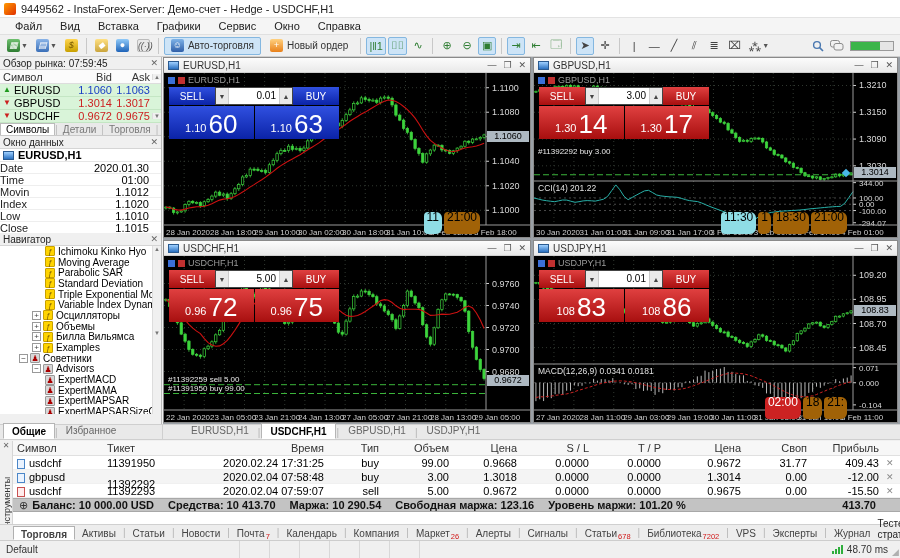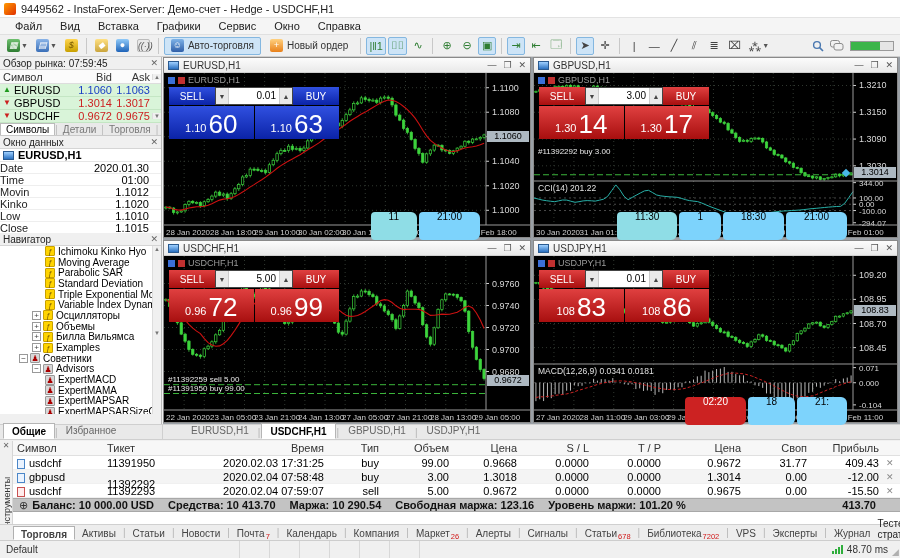--- a/index.html
+++ b/index.html
@@ -84,22 +84,22 @@
   .tp-vol .vval { flex:1; text-align:right; padding:2px 3px 0 0; font-size:10px; }
   .tp-row2 { display:flex; height:33px; margin-top:1px; gap:1px; }
   .tp-price { flex:1; color:#fff; display:flex; align-items:flex-end; justify-content:center; gap:2px; padding-bottom:2px; }
   .tp-price .pre { font-size:11px; padding-bottom:3px; }
   .tp-price .big { font-size:26px; line-height:26px; font-weight:400; }
   .acc-blue { background:linear-gradient(#3050e0,#0b23a8); }
   .acc-red { background:linear-gradient(#e04040,#a80f0f); }
   .cur-tag { position:absolute; z-index:3; width:42px; height:11px; background:#aeb9c2; color:#000; font-size:9px; text-align:center; line-height:11px; }
   .pos-label { position:absolute; z-index:3; color:#e8e8e8; font-size:8px; white-space:nowrap; }
   .flags { position:absolute; z-index:3; display:flex; gap:2px; }
-  .flag { height:28px; font-size:10px; line-height:10px; padding:0 18px; border-radius:4px 6px 6px 4px; color:#000; }
-  .flag.cyan { background:#8fdde6; } .flag.white { background:#7dd3fc; } .flag.red { background:#cc2222; color:#fff; }
+  .flag { height:22px; font-size:12px; line-height:10px; padding:0 3px; border-radius:4px 6px 6px 4px; color:#000; }
+  .flag.cyan { background:#8fdde6; } .flag.white { background:#a16207; } .flag.red { background:#cc2222; color:#fff; }
   .diamond { position:absolute; z-index:3; width:6px; height:6px; background:#49b8e8; transform:rotate(45deg); }
 
   
   .tabs-row { position:absolute; left:0; top:424px; width:900px; height:16px; background:#e9e9e9; border-top:1px solid #cfcfcf; border-bottom:1px solid #cfcfcf; display:flex; align-items:flex-end; font-size:10px; color:#666; }
   .nav-tabs { width:163px; display:flex; align-items:flex-end; height:100%; padding-left:3px; border-right:1px solid #cfcfcf; }
   .chart-tabs { display:flex; align-items:flex-end; height:100%; padding-left:20px; gap:1px; }
   .tab { padding:1px 8px; height:16px; line-height:13px; }
   .tab.active { background:#fff; border:1px solid #b5b5b5; border-bottom-color:#fff; color:#000; font-weight:bold; }
   .terminal { position:absolute; left:0; top:441px; width:900px; height:83px; background:#fff; }
   .term-strip { position:absolute; left:0; top:0; width:13px; height:99px; background:#f0f0f0; border-right:1px solid #d5d5d5; }
@@ -325,21 +325,21 @@
       </div>
       <div class="dw-row">
         <span class="dw-label">Time</span>
         <span class="dw-value">01:00</span>
       </div>
       <div class="dw-row">
         <span class="dw-label">Movin</span>
         <span class="dw-value">1.1012</span>
       </div>
       <div class="dw-row">
-        <span class="dw-label">Kinko</span>
+        <span class="dw-label">Index</span>
         <span class="dw-value">1.1020</span>
       </div>
       <div class="dw-row">
         <span class="dw-label">Low</span>
         <span class="dw-value">1.1010</span>
       </div>
       <div class="dw-row">
         <span class="dw-label">Close</span>
         <span class="dw-value">1.1015</span>
       </div>
@@ -1197,21 +1197,21 @@
             </div>
             <div class="tp-buy acc-red">BUY</div>
           </div>
           <div class="tp-row2">
             <div class="tp-price acc-red">
               <span class="pre">0.96</span>
               <span class="big">72</span>
             </div>
             <div class="tp-price acc-red">
               <span class="pre">0.96</span>
-              <span class="big">99</span>
+              <span class="big">75</span>
             </div>
           </div>
         </div>
         <div class="cur-tag" style="left: 323px; top: 118.8px;">0.9672</div>
       </div>
     </div>
     <div class="chart-window" style="left: 370px; top: 183px; width: 365px; height: 183px;">
       <div class="cw-title">
         <i class="cw-ic"></i>
         <span>USDJPY,H1</span>
@@ -1542,21 +1542,21 @@
               <span class="big">83</span>
             </div>
             <div class="tp-price acc-red">
               <span class="pre">108</span>
               <span class="big">86</span>
             </div>
           </div>
         </div>
         <div class="cur-tag" style="left: 320px; top: 49.4643px;">108.83</div>
         <div class="flags" style="right: 50px; top: 141px;">
-          <span class="flag red">02:20</span>
+          <span class="flag red">02:00</span>
           <span class="flag white">18</span>
           <span class="flag white">21:</span>
         </div>
       </div>
     </div>
   </div>
 
 <div class="tabs-row">
   <div class="nav-tabs" id="nav-tabs">
       <span class="tab active">Общие</span>
@@ -1589,21 +1589,21 @@
         <span class="tt-cell r" style="width: 68px;">Цена</span>
         <span class="tt-cell r" style="width: 72px;">S / L</span>
         <span class="tt-cell r" style="width: 72px;">T / P</span>
         <span class="tt-cell r" style="width: 80px;">Цена</span>
         <span class="tt-cell r" style="width: 66px;">Своп</span>
         <span class="tt-cell r" style="width: 72px;">Прибыль</span>
       </div>
       <div class="tt-row">
         <span class="tt-cell" style="width: 90px;"><i class="doc-ic"></i>usdchf</span>
         <span class="tt-cell" style="width: 95px;">11391950</span>
-        <span class="tt-cell r" style="width: 130px;">2020.02.03 17:31:25</span>
+        <span class="tt-cell r" style="width: 130px;">2020.02.24 17:31:25</span>
         <span class="tt-cell r" style="width: 55px;">buy</span>
         <span class="tt-cell r" style="width: 70px;">99.00</span>
         <span class="tt-cell r" style="width: 68px;">0.9668</span>
         <span class="tt-cell r" style="width: 72px;">0.0000</span>
         <span class="tt-cell r" style="width: 72px;">0.0000</span>
         <span class="tt-cell r" style="width: 80px;">0.9672</span>
         <span class="tt-cell r" style="width: 66px;">31.77</span>
         <span class="tt-cell r" style="width: 72px;">409.43</span>
         <span class="close-x">✕</span>
       </div>

